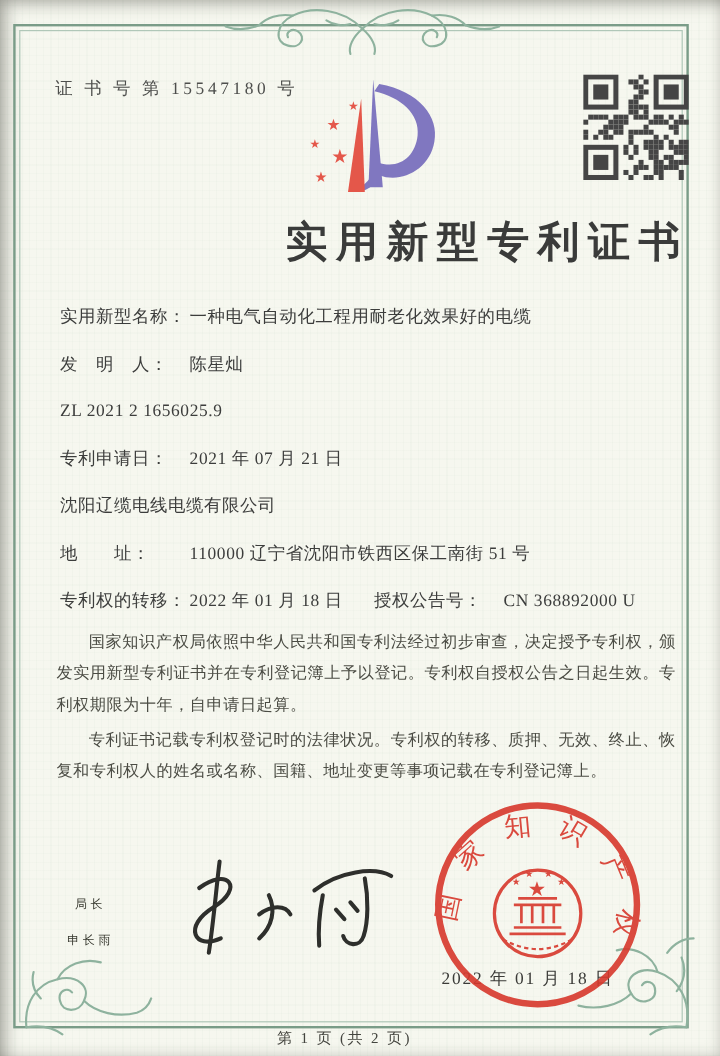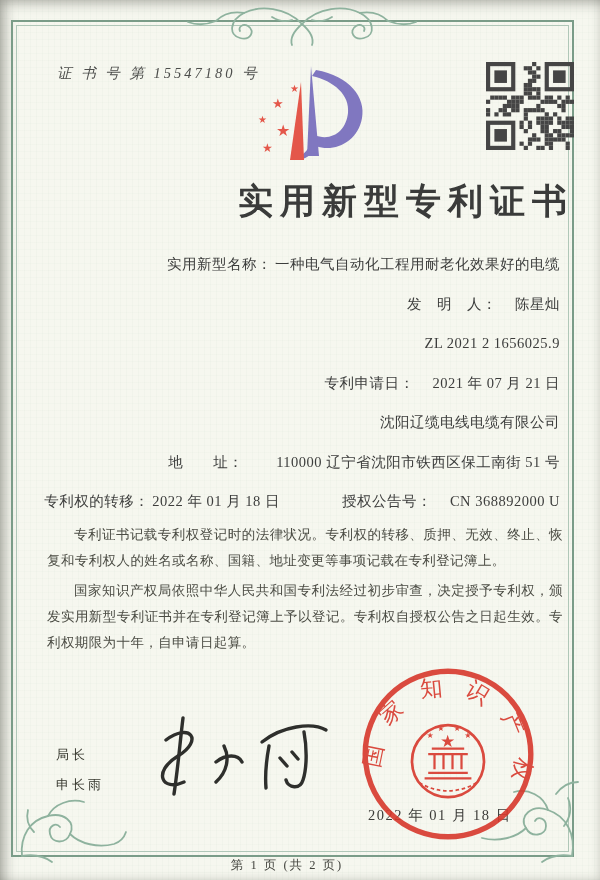--- a/index.html
+++ b/index.html
@@ -21,45 +21,45 @@
     position:absolute;left:11px;top:20px;right:26px;bottom:23px;
     border:2.5px solid #7a9c88;
   }
   .frame-inner{
     position:absolute;inset:3px;
     border:1px solid #b0c7b8;
   }
   .ornament{position:absolute;pointer-events:none;}
   .ornament path{stroke:#8eb29e;fill:none;stroke-width:1.8;stroke-linecap:round;}
   .cert-no{
-    position:absolute;left:57px;top:64px;
-    font-size:14.5px;letter-spacing:3px;color:#4d4e4c;font-style:italic;
+    position:absolute;left:46px;top:64px;
+    font-size:14.5px;letter-spacing:3px;color:#4d4e4c;
   }
   .logo{position:absolute;left:232px;top:56px;width:138px;height:118px;}
   .qr{position:absolute;left:486px;top:62px;width:88px;height:88px;}
   .qr svg{width:88px;height:88px;}
   .qr rect{fill:#454545;}
   .qr .ring{fill:none;stroke:#454545;stroke-width:4;}
   .title{
     position:absolute;left:0;right:26px;top:178px;text-align:right;
     font-size:35px;font-weight:600;letter-spacing:7px;color:#3a3b3a;
   }
   .fields{position:absolute;left:50px;right:40px;top:252px;}
   .frow{display:flex;align-items:baseline;margin-bottom:15.5px;
-    font-size:14.5px;color:#3c3d3c;line-height:24px;letter-spacing:.5px;justify-content:flex-end;}
+    font-size:14.5px;color:#3c3d3c;line-height:24px;letter-spacing:.5px;}
   .flabel{min-width:108px;white-space:nowrap;}
   .fvalue{white-space:nowrap;}
-  .grant2{margin-left:62px;display:flex;align-items:baseline;}
+  .grant2{margin-left:26px;display:flex;align-items:baseline;}
   .paras{position:absolute;left:47px;right:37px;top:522px;color:#4b4c44;}
   .paras p{
     margin:0 0 3px 0;text-indent:2em;font-size:13.5px;line-height:1.95;
     letter-spacing:.4px;text-align:justify;
   }
-  .signer{position:absolute;left:56px;top:740px;font-size:13px;
-    letter-spacing:3px;color:#37382f;line-height:30px;}
+  .signer{position:absolute;left:56px;top:740px;font-size:10px;
+    letter-spacing:3px;color:#37382f;line-height:30px;text-align:center;}
   .autograph{position:absolute;left:128px;top:710px;width:218px;height:98px;}
   .autograph path{stroke:#2e2f2c;fill:none;stroke-width:3.4;stroke-linecap:round;stroke-linejoin:round;}
   .seal{position:absolute;left:358px;top:664px;width:180px;height:180px;opacity:.9;}
   .seal-date{
     position:absolute;left:368px;top:806px;font-size:14.5px;
     letter-spacing:1.5px;color:#3b3b38;white-space:nowrap;
   }
   .footer{
     position:absolute;left:0;right:26px;top:833px;text-align:center;
     font-size:12.5px;letter-spacing:2px;color:#44453f;margin-top:24px;
@@ -277,22 +277,22 @@
       <span class="flabel">专利权的转移：</span>
       <span class="fvalue">2022 年 01 月 18 日</span>
       <span class="grant2">
         <span class="flabel">授权公告号：</span>
         <span class="fvalue">CN 368892000 U</span>
       </span>
     </div>
   </div>
 
   <div class="paras">
+    <p>国家知识产权局依照中华人民共和国专利法经过初步审查，决定授予专利权，颁发实用新型专利证书并在专利登记簿上予以登记。专利权自授权公告之日起生效。专利权期限为十年，自申请日起算。</p>
     <p>专利证书记载专利权登记时的法律状况。专利权的转移、质押、无效、终止、恢复和专利权人的姓名或名称、国籍、地址变更等事项记载在专利登记簿上。</p>
-    <p>国家知识产权局依照中华人民共和国专利法经过初步审查，决定授予专利权，颁发实用新型专利证书并在专利登记簿上予以登记。专利权自授权公告之日起生效。专利权期限为十年，自申请日起算。</p>
   </div>
 
   <div class="signer">
     <div>局长</div>
     <div>申长雨</div>
   </div>
 
   <svg class="autograph" viewBox="0 0 218 98">
     <path d="M38,30 C62,12 76,30 50,46 C24,62 34,82 56,72"></path>
     <path d="M55,8 C52,32 50,58 46,84"></path>

